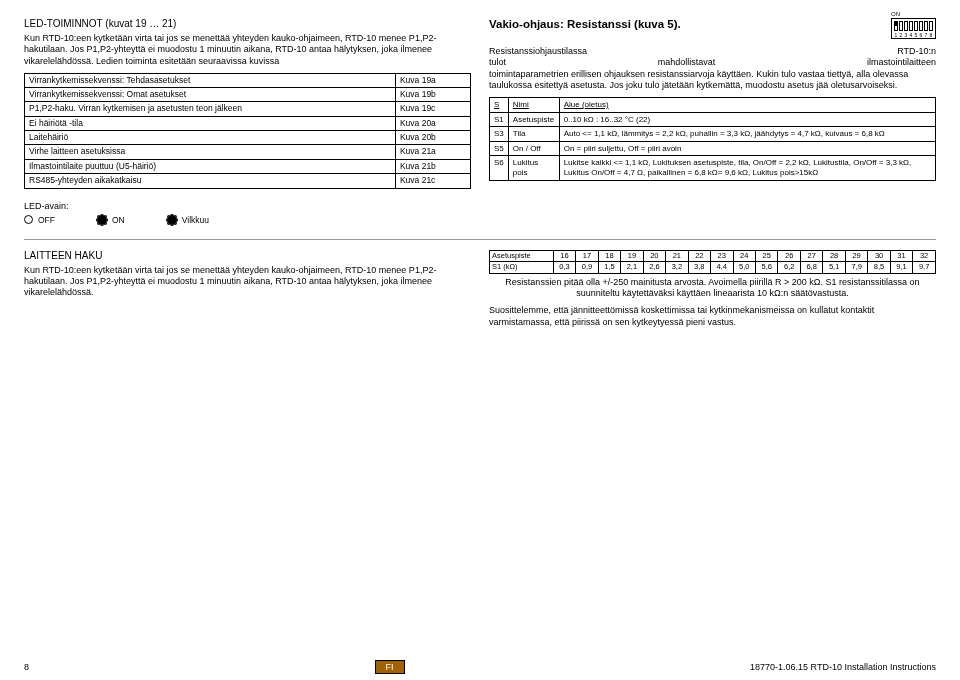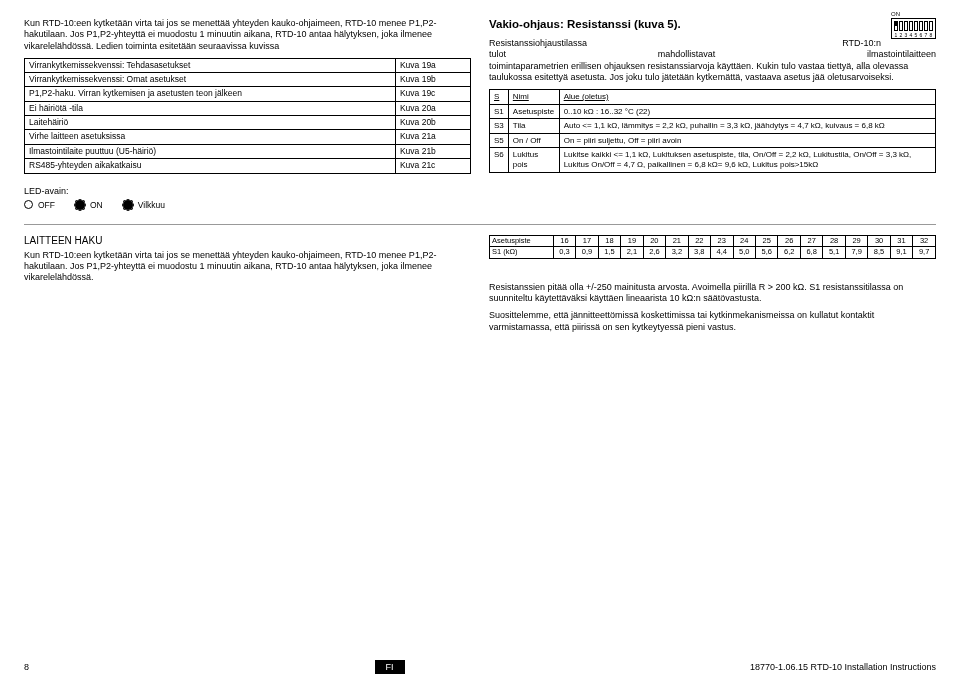--- a/index.html
+++ b/index.html
@@ -3,53 +3,54 @@
 <meta charset="utf-8">
 <style>
   * { box-sizing: border-box; margin: 0; padding: 0; }
   body { font-family: Arial, Helvetica, sans-serif; font-size: 9px; width: 960px; height: 680px; background: #fff; color: #000; padding: 18px 24px 8px 24px; position: relative; }
   .two-col { display: flex; gap: 18px; }
   .left, .right { flex: 1; }
   .sect-heading { font-size: 10px; margin-bottom: 4px; }
   .para { line-height: 1.25; margin-bottom: 6px; }
   .small-table { border-collapse: collapse; width: 100%; margin-top: 4px; }
   .small-table td { border: 1px solid #000; padding: 2px 4px; font-size: 8.5px; line-height: 1.1; }
-  .led-row { display: flex; gap: 20px; align-items: center; margin-top: 4px; font-size: 8.5px; }
+  .led-row { display: flex; gap: 42px; align-items: center; margin-top: 4px; font-size: 8.5px; }
   .led-item { display: flex; align-items: center; gap: 5px; }
   .circle-off { width: 9px; height: 9px; border: 1px solid #000; border-radius: 50%; display: inline-block; }
   .sun { position: relative; width: 10px; height: 10px; display: inline-block; }
   .sun::before { content: ""; position: absolute; left: 2px; top: 2px; width: 6px; height: 6px; border-radius: 50%; background: #000; }
   .sun.rays::after { content: ""; position: absolute; left: 0; top: 0; width: 10px; height: 10px; background:
     radial-gradient(circle at center, #000 0 0), none; box-shadow: 0 -4px 0 -3px #000, 0 4px 0 -3px #000, -4px 0 0 -3px #000, 4px 0 0 -3px #000,
      3px 3px 0 -3px #000, -3px 3px 0 -3px #000, 3px -3px 0 -3px #000, -3px -3px 0 -3px #000; border-radius: 50%; }
-  .bold-title { font-weight: bold; font-size: 11.5px; margin-bottom: 8px; }
+  .bold-title { font-weight: bold; font-size: 11.5px; margin-bottom: 16px; }
   .dip { display: inline-block; position: relative; top: 0; margin-left: 6px; }
   .dip-box { border: 1px solid #000; display: inline-flex; padding: 2px 2px 0 2px; gap: 1px; }
   .dip-label { font-size: 6px; position: absolute; top: -7px; left: 0; }
   .dip-num { font-size: 5px; text-align: center; }
   .dip-col { display: flex; flex-direction: column; align-items: center; gap: 1px; }
   .dip-slot { width: 4px; height: 10px; border: 1px solid #000; position: relative; }
   .dip-on { position: absolute; left: 0; right: 0; top: 0; height: 4px; background: #000; }
   .settings-table { border-collapse: collapse; width: 100%; font-size: 8px; line-height: 1.2; }
   .settings-table td, .settings-table th { border: 1px solid #000; padding: 2px 4px; vertical-align: top; text-align: left; }
   .settings-table th { font-weight: normal; text-decoration: underline; }
   .divider { border: none; border-top: 1px solid #999; margin: 14px 0 10px 0; }
   .values-table { border-collapse: collapse; font-size: 7.5px; width: 100%; line-height: 1.15; }
   .values-table td { border: 1px solid #000; padding: 1px 2px; text-align: center; }
   .values-table td:first-child { text-align: left; }
   .footer { position: absolute; bottom: 6px; left: 24px; right: 24px; display: flex; justify-content: space-between; align-items: center; font-size: 9px; }
-  .footer-center { border: 1px solid #000; background: #000000; color: #fff; padding: 1px 10px; font-weight: normal; font-size: 9px; }
+  .footer-center { border: 1px solid #000; background: #a16207; color: #fff; padding: 1px 10px; font-weight: normal; font-size: 9px; }
   .inline-on-box-wrap { float: right; margin-left: 4px; }
 </style>
 </head>
 <body>
 
 <div class="two-col">
 
   <div class="left">
+    <div class="sect-heading">LED-TOIMINNOT (kuvat 19 … 21)</div>
     <p class="para">Kun RTD-10:een kytketään virta tai jos se menettää yhteyden kauko-ohjaimeen, RTD-10 menee P1,P2-hakutilaan. Jos P1,P2-yhteyttä ei muodostu 1 minuutin aikana, RTD-10 antaa hälytyksen, joka ilmenee vikarelelähdössä. Ledien toiminta esitetään seuraavissa kuvissa</p>
 
     <table class="small-table">
       <tbody>
           <tr>
             <td>Virrankytkemissekvenssi: Tehdasasetukset</td>
             <td>Kuva 19a</td>
           </tr>
       <tr>
             <td>Virrankytkemissekvenssi: Omat asetukset</td>
@@ -146,21 +147,21 @@
     <p class="para">
       <span style="display:flex; justify-content:space-between;">
           <span>Resistanssiohjaustilassa</span>
           <span>RTD-10:n</span>
         </span>
       <span style="display:flex; justify-content:space-between;">
           <span>tulot</span>
           <span>mahdollistavat</span>
           <span>ilmastointilaitteen</span>
         </span>
-      <span>toimintaparametrien erillisen ohjauksen resistanssiarvoja käyttäen. Kukin tulo vastaa tiettyä, alla olevassa taulukossa esitettyä asetusta. Jos joku tulo jätetään kytkemättä, vastaava asetus jää oletusarvoiseksi.</span>
+      <span>toimintaparametrien erillisen ohjauksen resistanssiarvoja käyttäen. Kukin tulo vastaa tiettyä, alla olevassa taulukossa esitettyä asetusta. Jos joku tulo jätetään kytkemättä, muodostu asetus jää oletusarvoiseksi.</span>
     </p>
 
     <table class="settings-table">
       <tbody>
           <tr>
             <th>S</th>
             <th>Nimi</th>
             <th>Alue (oletus)</th>
           </tr>
       <tr>
@@ -233,21 +234,21 @@
             <td>6,2</td>
             <td>6,8</td>
             <td>5,1</td>
             <td>7,9</td>
             <td>8,5</td>
             <td>9,1</td>
             <td>9,7</td>
       </tr>
     </tbody>
       </table>
-    <p class="para" style="margin-top:23px;">Resistanssien pitää olla +/-250 mainitusta arvosta. Avoimella piirillä R &gt; 200 kΩ. S1 resistanssitilassa on suunniteltu käytettäväksi käyttäen lineaarista 10 kΩ:n säätövastusta.</p>
+    <p class="para" style="margin-top:3px;text-align:center;">Resistanssien pitää olla +/-250 mainitusta arvosta. Avoimella piirillä R &gt; 200 kΩ. S1 resistanssitilassa on suunniteltu käytettäväksi käyttäen lineaarista 10 kΩ:n säätövastusta.</p>
     <p class="para">Suosittelemme, että jännitteettömissä koskettimissa tai kytkinmekanismeissa on kullatut kontaktit varmistamassa, että piirissä on sen kytkeytyessä pieni vastus.</p>
   </div>
 </div>
 
 <div class="footer">
   <span>8</span>
   <span class="footer-center">FI</span>
   <span>18770-1.06.15 RTD-10 Installation Instructions</span>
 </div>
 

